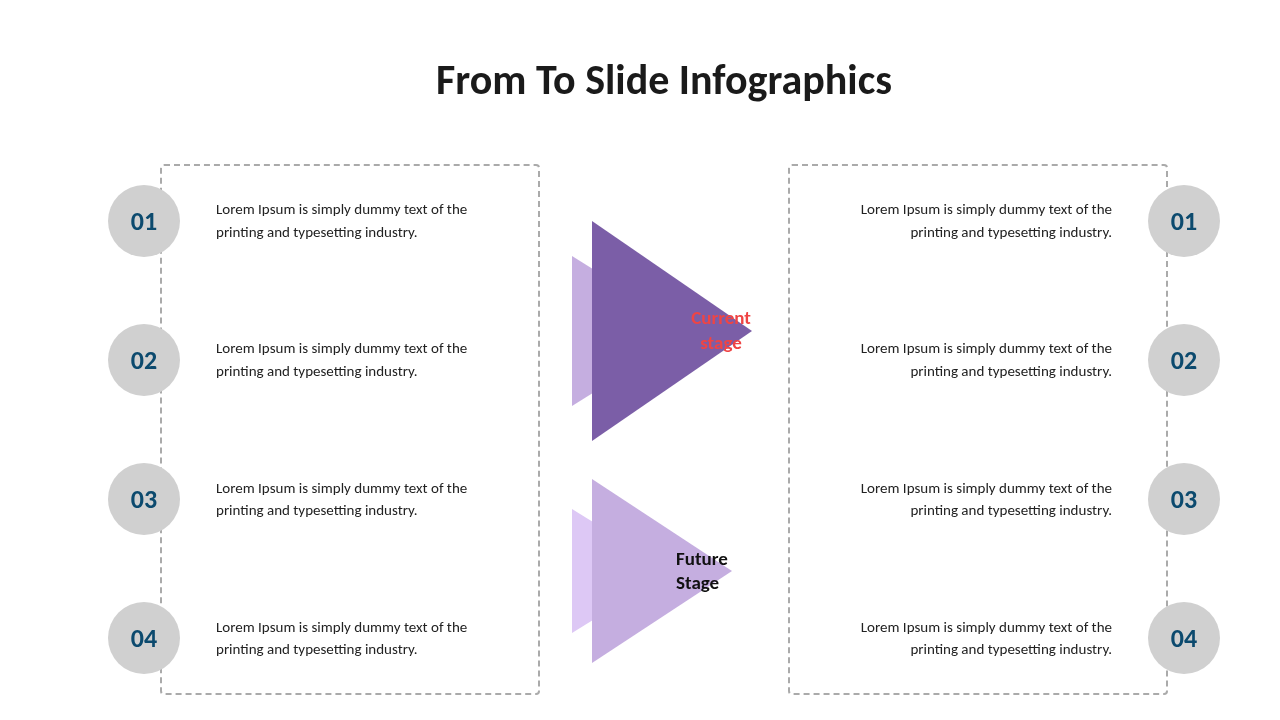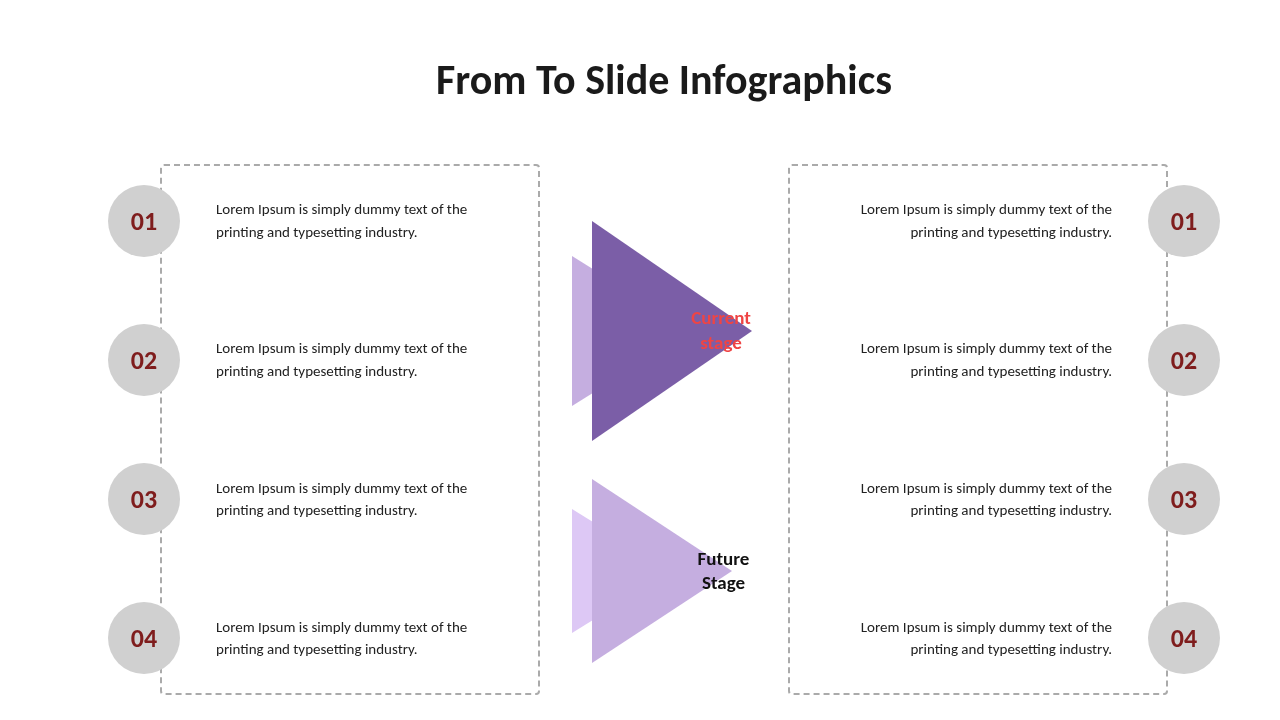--- a/index.html
+++ b/index.html
@@ -88,21 +88,21 @@
     .circle {
       width: 72px;
       height: 72px;
       border-radius: 50%;
       background: #d0d0d0;
       display: flex;
       align-items: center;
       justify-content: center;
       font-size: 26px;
       font-weight: 800;
-      color: #7f1d1d;
+      color: #0c4a6e;
       flex-shrink: 0;
     }
     
     .center-panel {
       width: 200px;
       display: flex;
       flex-direction: column;
       align-items: center;
       justify-content: center;
       flex-shrink: 0;
@@ -183,21 +183,21 @@
 
         <div style="position:absolute; right:-5px; top:50%; transform:translateY(-50%); font-size:19px; font-weight:800; color:#ef4444; text-align:center; line-height:1.3; width:100px;">Current<br>stage</div>
       </div>
 
       <div style="position:relative; width:220px; height:185px;">
 
         <div style="position:absolute; left:10px; top:30px; width:0; height:0; border-top:62px solid transparent; border-bottom:62px solid transparent; border-left:100px solid #ddc8f5;"></div>
 
         <div style="position:absolute; left:30px; top:0; width:0; height:0; border-top:92px solid transparent; border-bottom:92px solid transparent; border-left:140px solid #c5aee0;"></div>
 
-        <div style="position:absolute; right:-5px; top:50%; transform:translateY(-50%); font-size:19px; font-weight:800; color:#111; text-align:center; line-height:1.3; width:95px;">Future<br>Stage</div>
+        <div style="position:absolute; right:-5px; top:50%; transform:translateY(-50%); font-size:19px; font-weight:800; color:#111; text-align:left; line-height:1.3; width:95px;">Future<br>Stage</div>
       </div>
 
     </div>
 
     <div class="right-panel" style="position:relative;">
 
       <div class="right-dashed-outer"></div>
 
       <div class="right-item" style="z-index:1; position:relative;">
         <p class="right-item-text">Lorem Ipsum is simply dummy text of the printing and typesetting industry.</p>

